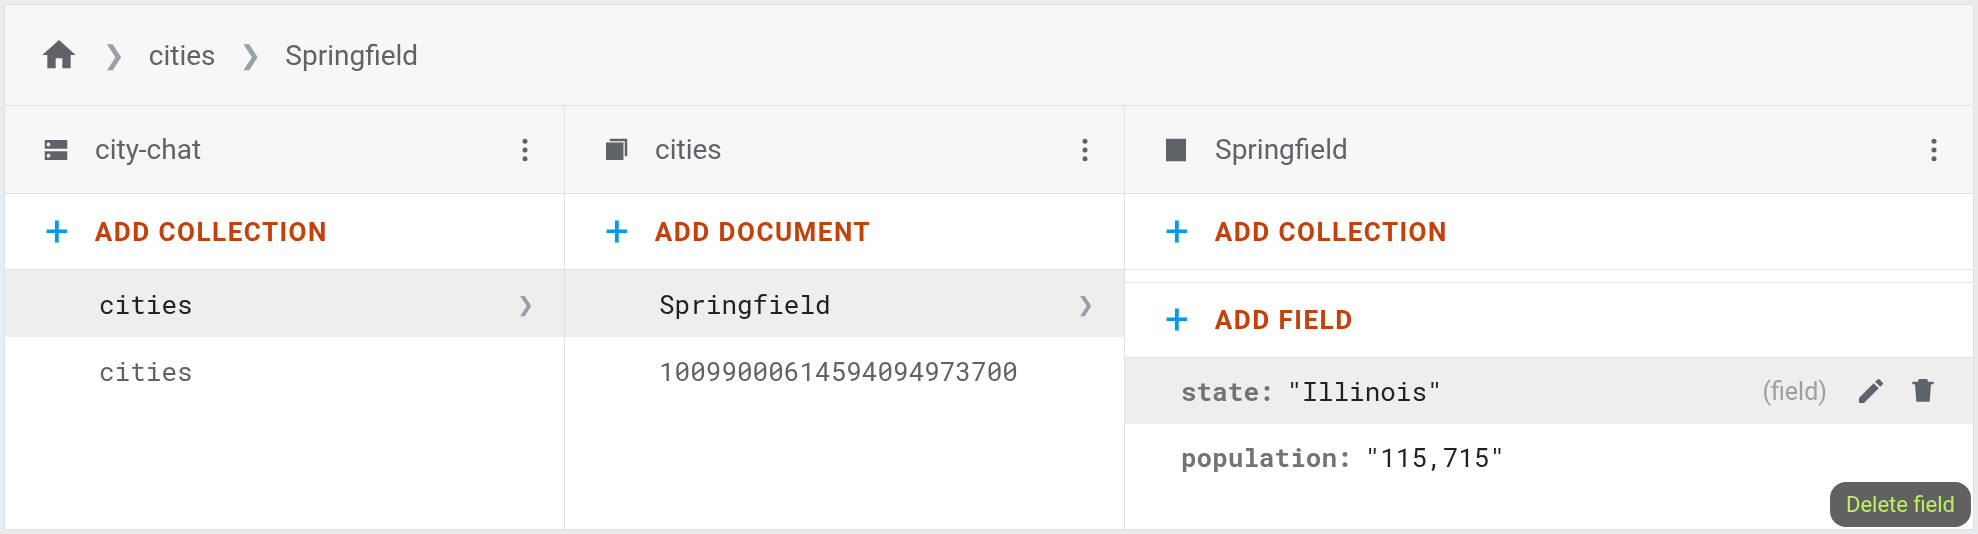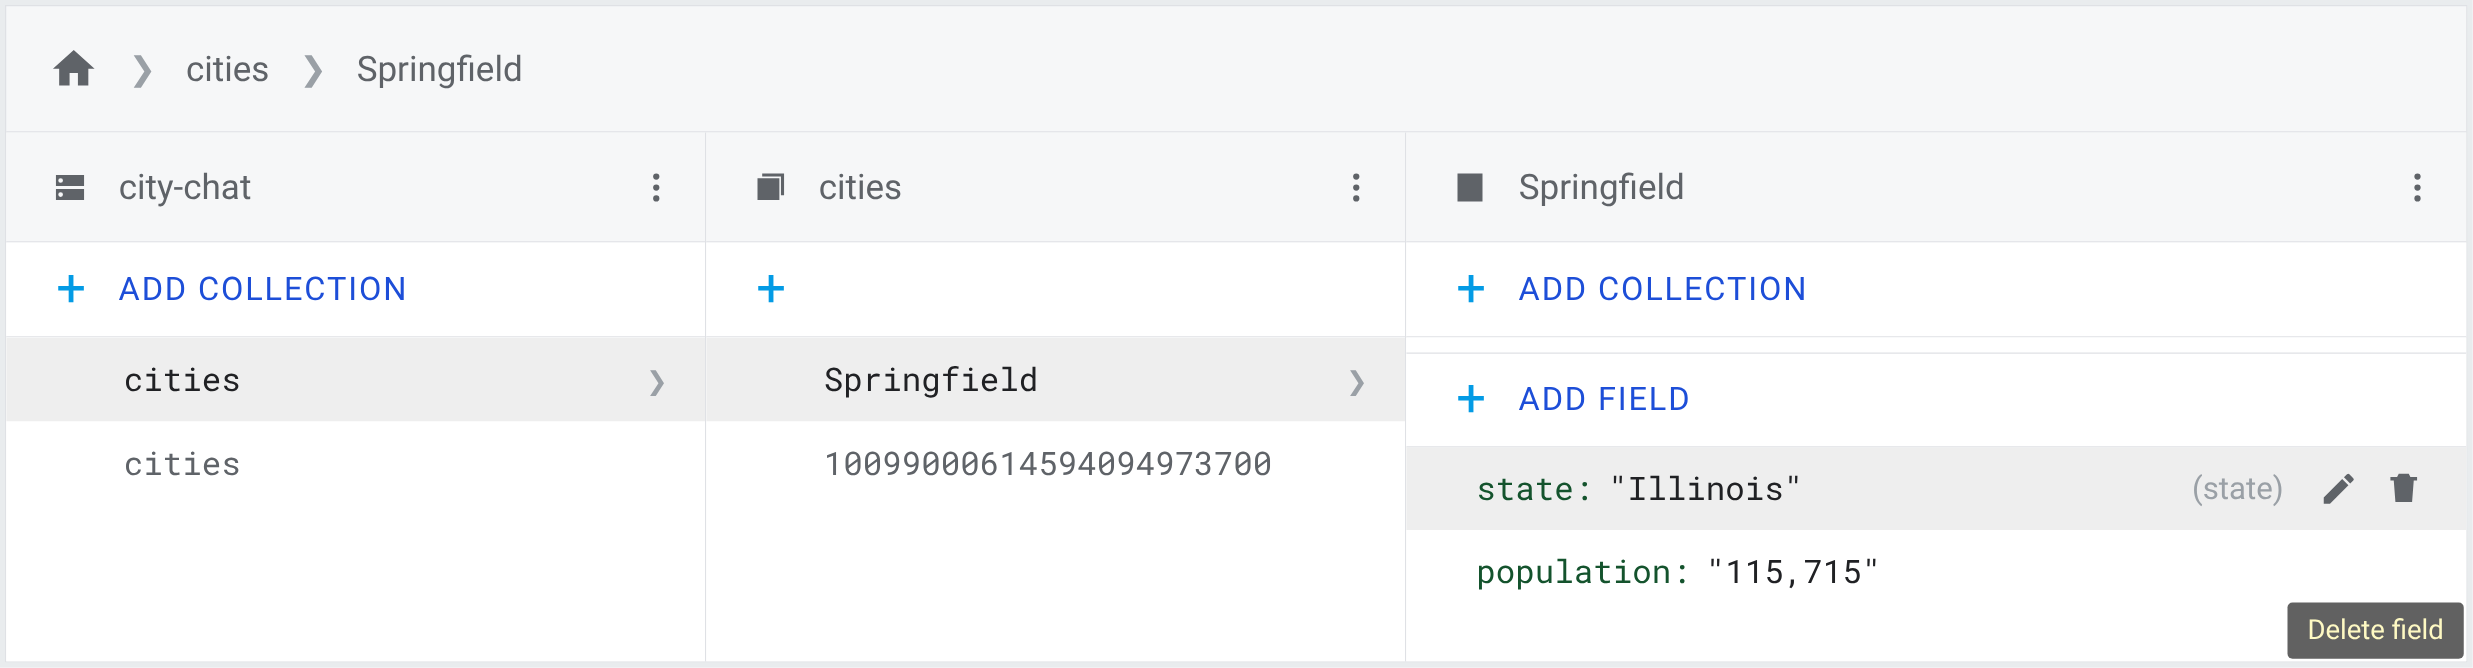--- a/index.html
+++ b/index.html
@@ -60,22 +60,22 @@
     height: 76px;
     display: flex; align-items: center;
     padding-left: 40px;
     gap: 26px;
     cursor: pointer;
     border-bottom: 1px solid #dfe1e5;
   }
   .add-btn.with-top { border-top: 1px solid #dfe1e5; }
   .add-btn .plus { font-size: 42px; color: #039be5; line-height: 1; font-weight: 400; }
   .add-btn .lbl {
-    font-size: 26px; letter-spacing: 1.5px; font-weight: 400;
-    color: #1d4ed8;
+    font-size: 26px; letter-spacing: 1.5px; font-weight: 700;
+    color: #c2410c;
   }
 
   .list {
     background: #fff;
     flex: 1;
     overflow: hidden;
   }
   .item {
     height: 67px;
     display: flex; align-items: center;
@@ -93,32 +93,32 @@
 
   .field-row {
     height: 66px;
     display: flex; align-items: center;
     padding-left: 56px;
     padding-right: 24px;
     font-family: "Roboto Mono", Menlo, Consolas, monospace;
     font-size: 26px;
   }
   .field-row.hover { background: #eeeeee; }
-  .fkey { color: #14532d; }
+  .fkey { color: #737373; font-weight: bold; }
   .fval { color: #202124; margin-left: 12px; }
   .ftype { color: #9aa0a6; font-family: Roboto, Arial, sans-serif; font-size: 25px; margin-left: auto; margin-right: 18px; }
   .ficon { width: 32px; height: 32px; fill: #5f6368; margin-left: 10px; margin-right: 10px; cursor: pointer; display: block; }
 
   .tooltip {
     position: absolute;
     right: 2px; bottom: 2px;
     background: #616161;
-    color: #fef9c3;
+    color: #bef264;
     padding: 10px 16px;
-    border-radius: 4px;
+    border-radius: 16px;
     font-size: 22px;
     white-space: nowrap;
   }
 </style>
 </head>
 <body>
 
 <div class="main">
   <div class="breadcrumb">
     <span>
@@ -178,20 +178,21 @@
         <span>
           <svg class="vdots" viewBox="0 0 24 24">
               <circle cx="12" cy="5" r="2"></circle>
               <circle cx="12" cy="12" r="2"></circle>
               <circle cx="12" cy="19" r="2"></circle>
             </svg>
         </span>
       </div>
       <div class="add-btn">
         <span class="plus">+</span>
+        <span class="lbl">ADD DOCUMENT</span>
       </div>
       <div class="list">
         <div class="item selected">
           <span>Springfield</span>
           <span class="chev">❯</span>
         </div>
         <div class="item">
           <span>10099000614594094973700</span>
         </div>
       </div>
@@ -221,21 +222,21 @@
       <div class="col3-body">
         <div class="spacer-row"></div>
         <div class="add-btn with-top">
           <span class="plus">+</span>
           <span class="lbl">ADD FIELD</span>
         </div>
 
         <div class="field-row hover">
           <span class="fkey"><span>state</span>:</span>
           <span class="fval">"Illinois"</span>
-          <span class="ftype">(state)</span>
+          <span class="ftype">(field)</span>
           <span>
             <svg class="ficon" viewBox="0 0 24 24">
                 <path d="M3 17.25V21h3.75L17.81 9.94l-3.75-3.75L3 17.25zM20.71 7.04a1 1 0 000-1.41l-2.34-2.34a1 1 0 00-1.41 0l-1.83 1.83 3.75 3.75 1.83-1.83z"></path>
               </svg>
           </span>
           <span>
             <svg class="ficon" viewBox="0 0 24 24">
                 <path d="M6 7h12l-1 13H7L6 7zm3-4h6l1 2h4v2H4V5h4l1-2z"></path>
               </svg>
           </span>

